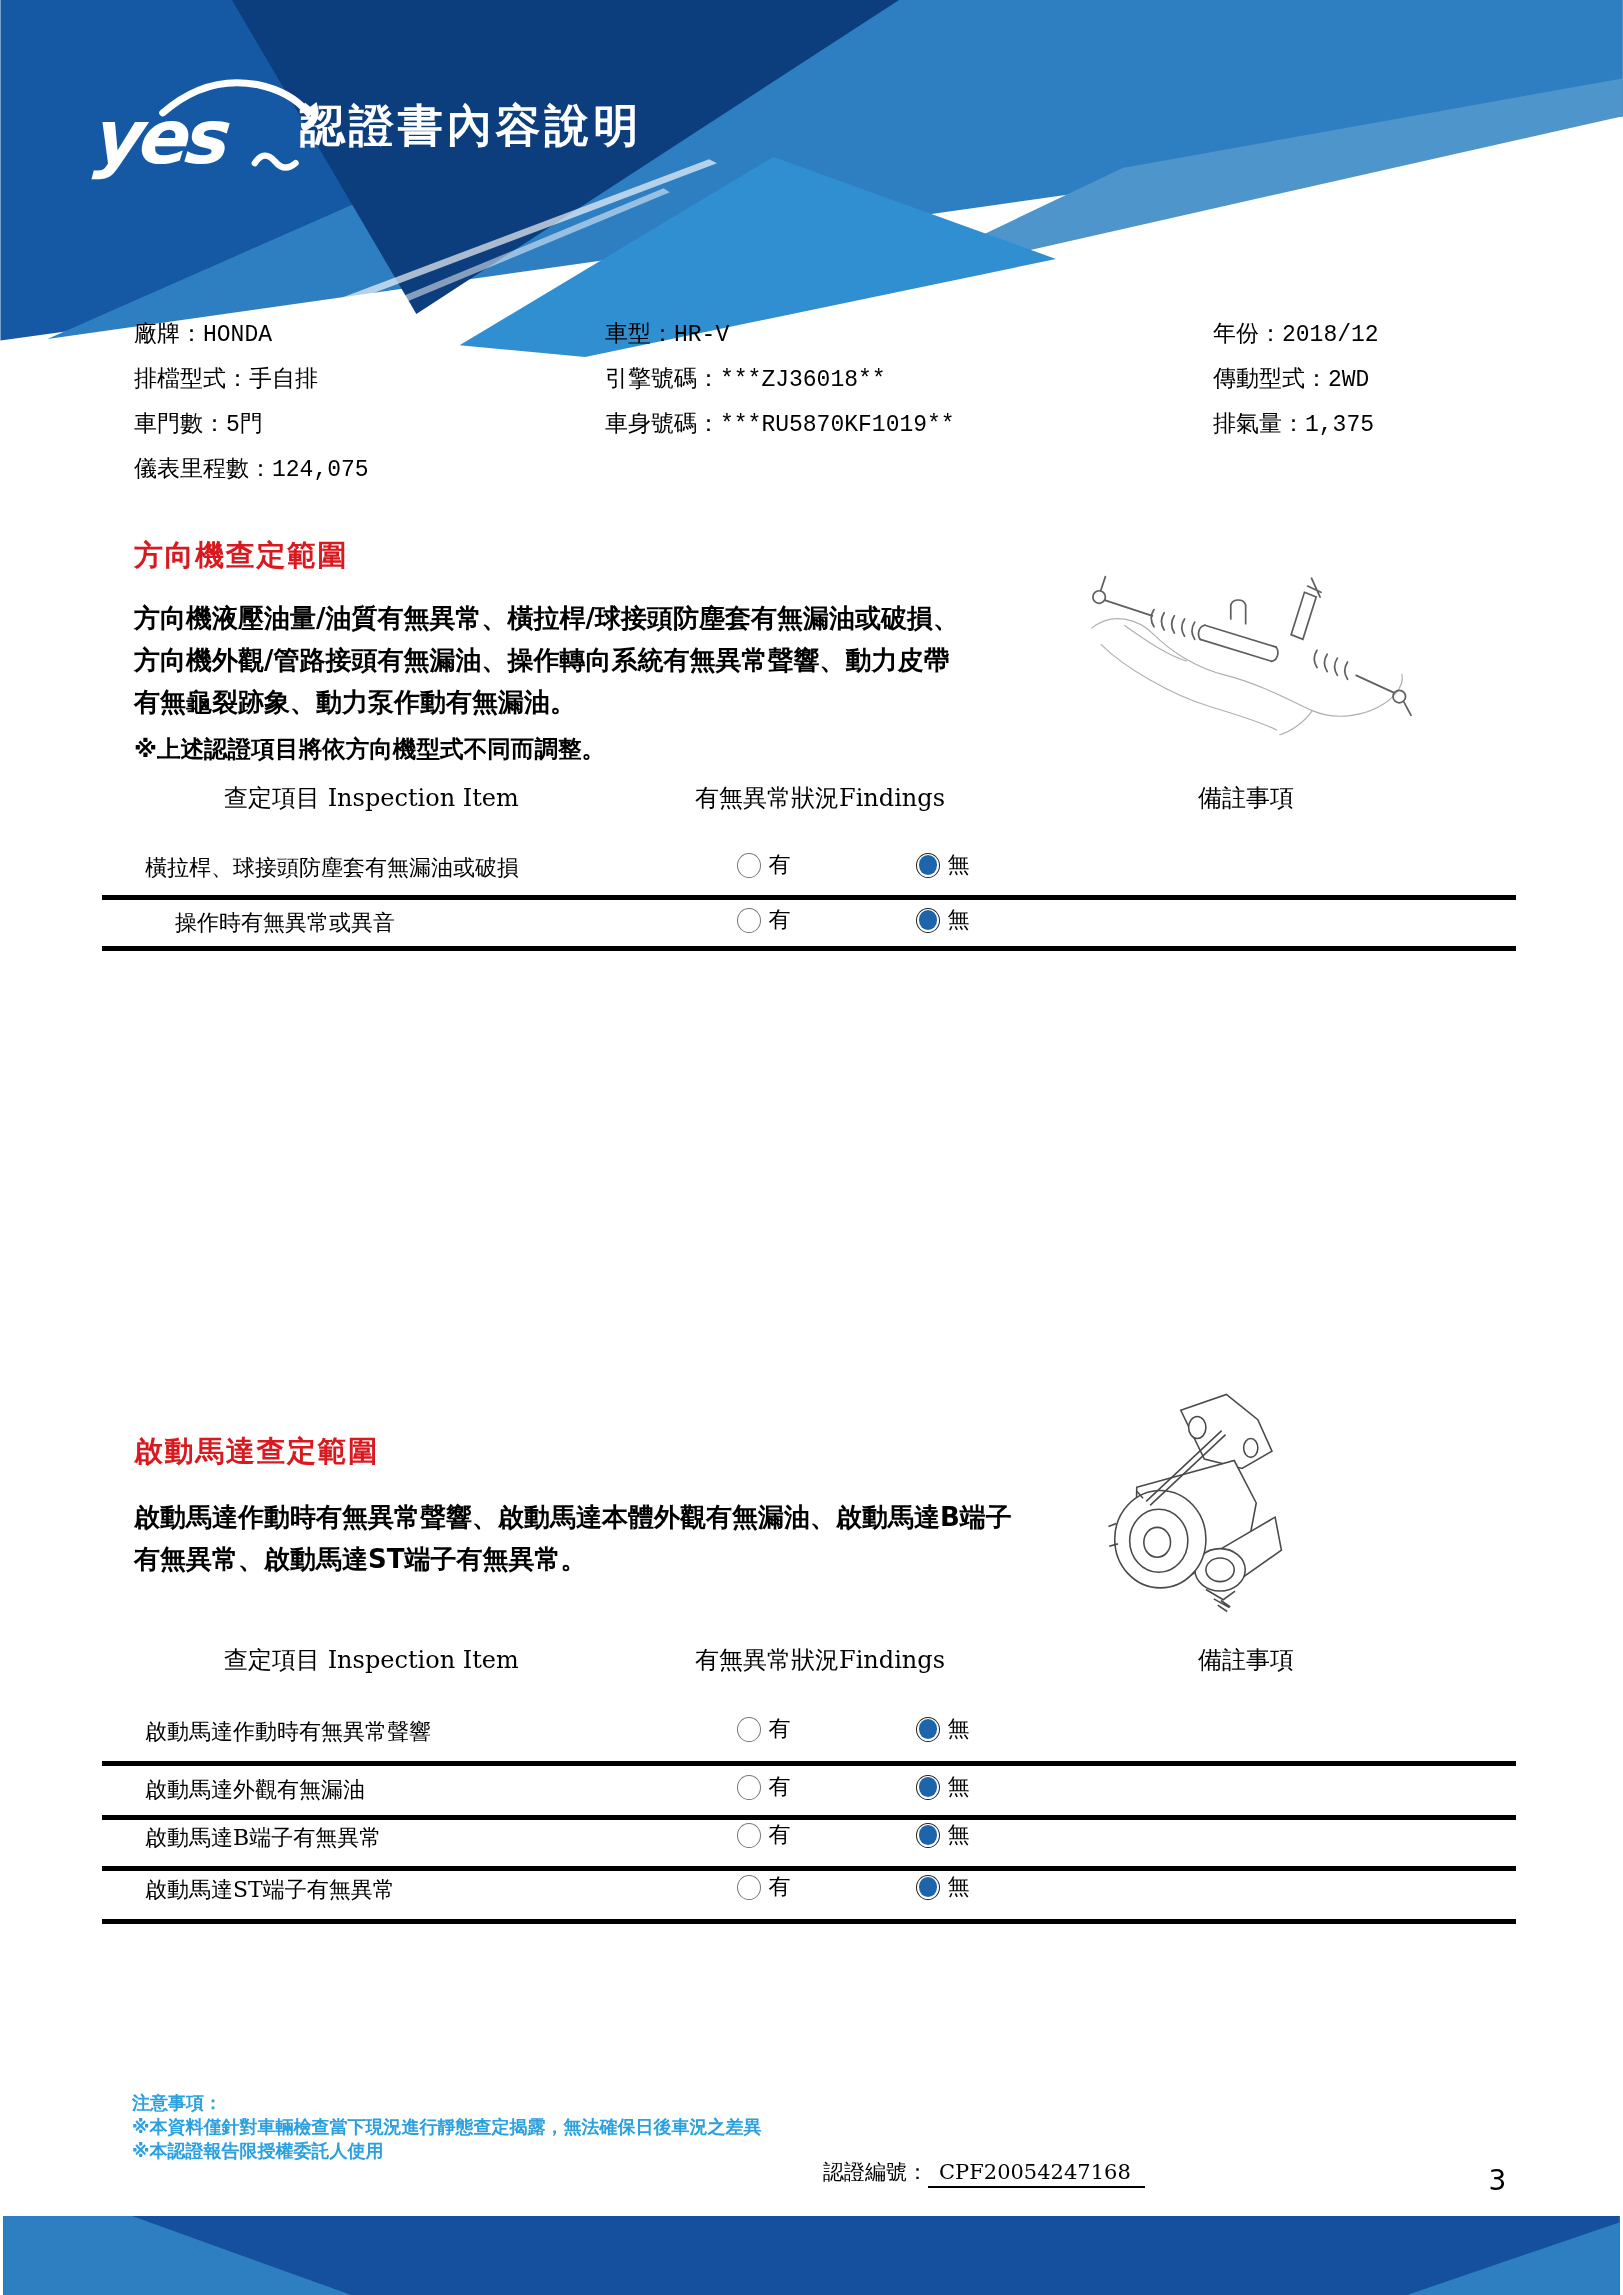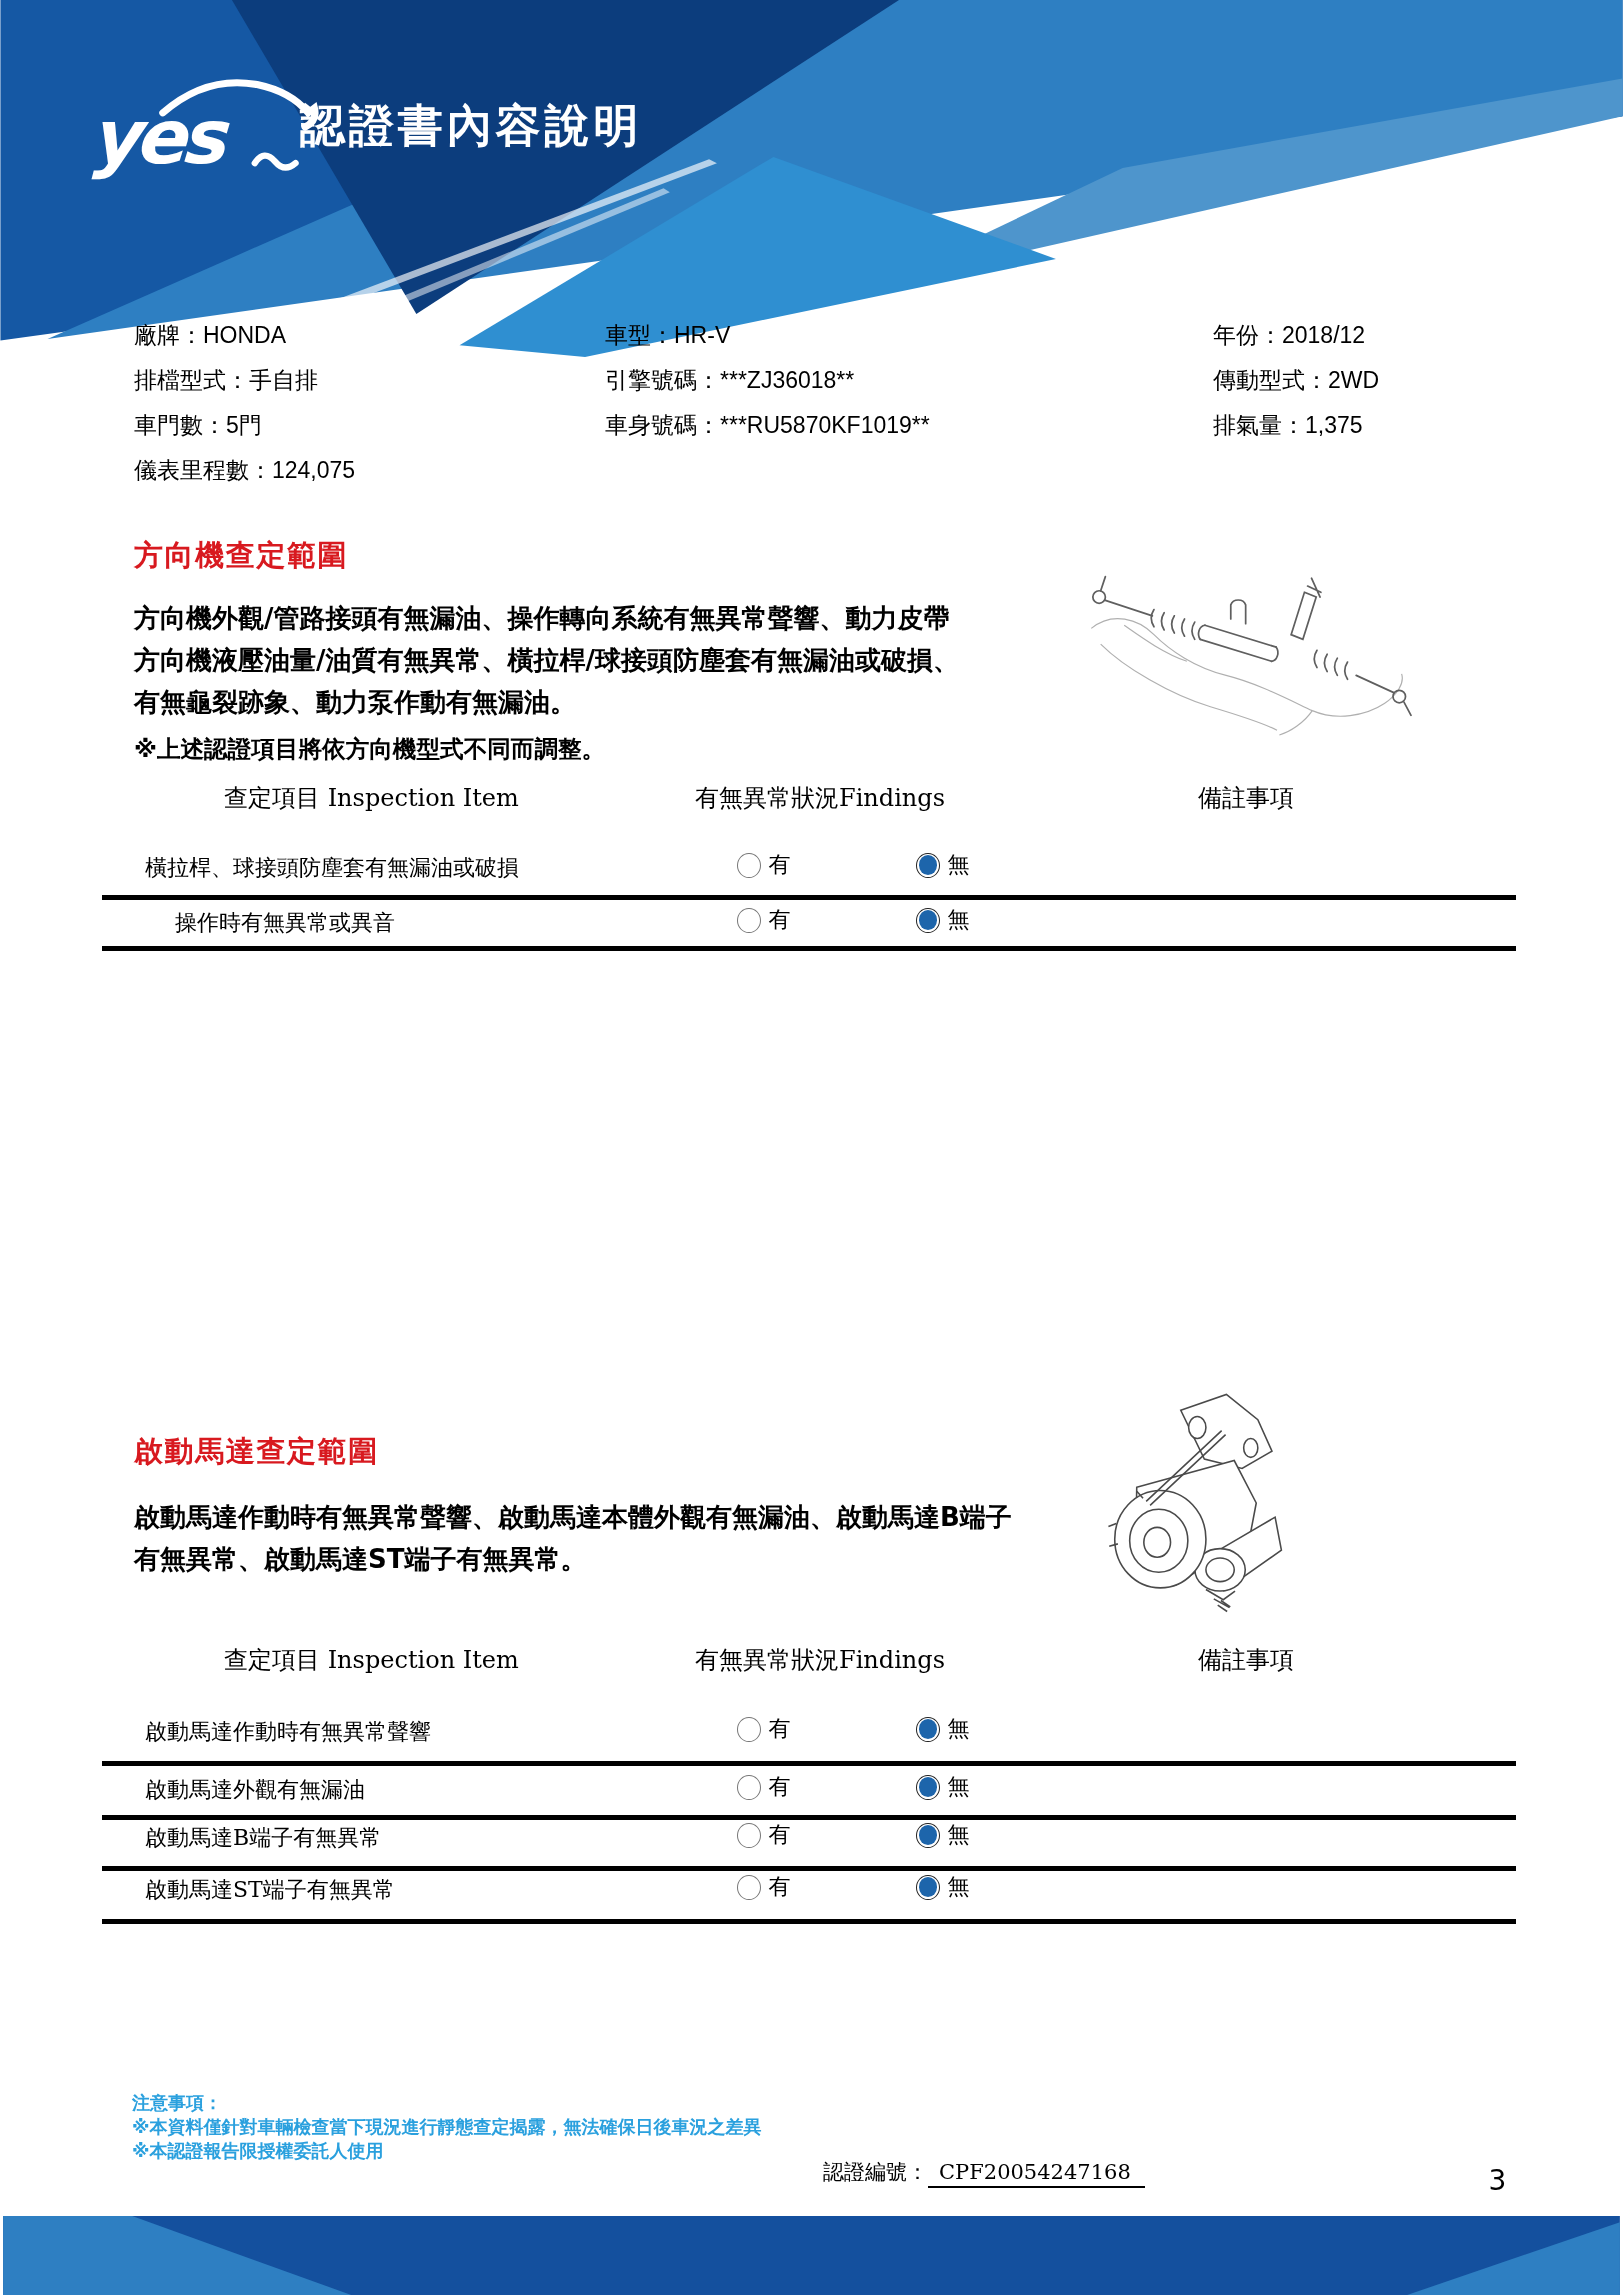--- a/index.html
+++ b/index.html
@@ -9,21 +9,21 @@
   
   .header-svg{position:absolute;top:0;left:0;}
   .logo-text{position:absolute;left:96px;top:93px;color:#fff;font-style:italic;
              font-weight:800;font-size:75px;letter-spacing:-4.7px;
              font-family:"DejaVu Sans",sans-serif;transform:skewX(-6deg);}
   .logo-swoosh{position:absolute;left:88px;top:72px;}
   .header-title{position:absolute;left:300px;top:96px;color:#fff;font-weight:800;
                 font-size:45px;letter-spacing:3.9px;font-family:"DejaVu Sans",sans-serif;}
 
   
-  .info-col{position:absolute;font-family:Liberation Sans, sans-serif;
+  .info-col{position:absolute;font-family:Liberation Mono, monospace;
             font-size:23px;line-height:45px;white-space:nowrap;}
 
   
   .sec-title{position:absolute;font-size:29px;font-weight:800;color:#d8191f;
              font-family:Liberation Mono, monospace;letter-spacing:1.6px;}
   .sec-desc{position:absolute;font-size:26px;font-weight:800;line-height:42px;
             font-family:"DejaVu Sans",sans-serif;white-space:nowrap;letter-spacing:0px;}
   .sec-note{position:absolute;font-size:23.6px;font-weight:800;
             font-family:"DejaVu Sans",sans-serif;white-space:nowrap;}
 
@@ -87,22 +87,22 @@
   </div>
   <div class="info-col" style="left:1213px;top:313px;">
     <div>年份：2018/12</div>
     <div>傳動型式：2WD</div>
     <div>排氣量：1,375</div>
   </div>
 
   <div class="sec-title" style="left:134px;top:536px;">方向機查定範圍</div>
 
   <div class="sec-desc" style="left:134px;top:597px;">
+    <div>方向機液壓油量/油質有無異常、橫拉桿/球接頭防塵套有無漏油或破損、</div>
     <div>方向機外觀/管路接頭有無漏油、操作轉向系統有無異常聲響、動力皮帶</div>
-    <div>方向機液壓油量/油質有無異常、橫拉桿/球接頭防塵套有無漏油或破損、</div>
     <div>有無龜裂跡象、動力泵作動有無漏油。</div>
   </div>
   <div class="sec-note" style="left:134px;top:733px;">※上述認證項目將依方向機型式不同而調整。</div>
 
   <svg class="illus" style="left:1077px;top:550px;" width="353" height="192" viewBox="0 0 450 245">
     <g stroke="#b0b0b0" fill="none" stroke-width="1.5">
       <path d="M18,100 C45,78 78,88 98,108 C118,128 150,150 190,160 C230,170 268,190 300,205 C330,218 368,212 392,196 C408,185 418,170 414,158"></path>
       <path d="M30,120 C60,150 120,185 170,200 C210,212 240,222 255,230"></path>
       <path d="M60,96 C80,110 110,132 140,142"></path>
       <path d="M300,205 C290,220 272,232 258,236"></path>

